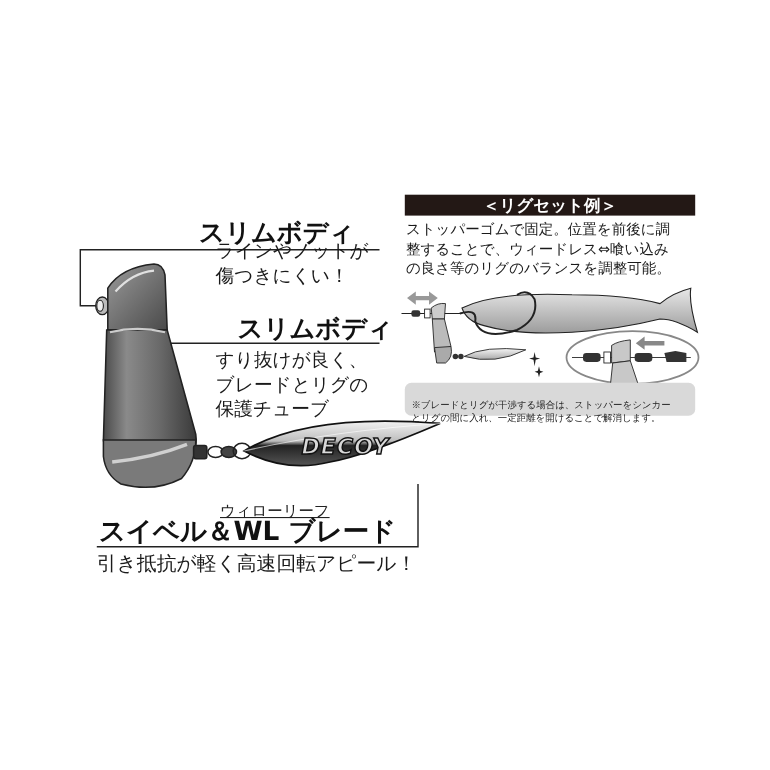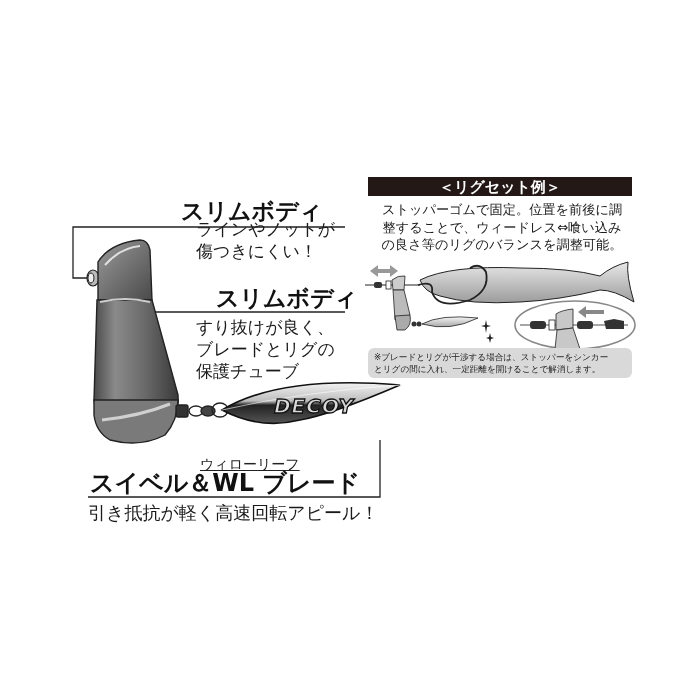--- a/index.html
+++ b/index.html
@@ -5,24 +5,24 @@
   html, body { margin:0; padding:0; background:#ffffff; }
   body { width:700px; height:700px; position:relative; overflow:hidden;
          font-family:"DejaVu Sans", "Liberation Sans", sans-serif; color:#1a1a1a; }
   .abs { position:absolute; }
   .heading { font-weight:bold; font-size:23px; letter-spacing:0px; color:#111; white-space:nowrap; }
   .desc { font-size:17px; color:#1a1a1a; white-space:nowrap; line-height:22px; }
   .rig-title { position:absolute; left:368px; top:177px; width:264px; height:19px;
                background:#231815; color:#fff; font-weight:bold; font-size:15px;
                text-align:center; line-height:21px; }
   .rig-desc { position:absolute; left:369px; top:201px; width:266px; font-size:13.2px;
-              line-height:17.5px; color:#1a1a1a; white-space:nowrap;text-align:center; }
+              line-height:17.5px; color:#1a1a1a; white-space:nowrap; }
   .caution { position:absolute; left:368px; top:348px; width:264px; height:30px;
              background:#d9d9d9; border-radius:6px; font-size:8.6px; line-height:12px;
-             color:#222; padding:3px 4px 0 6px; box-sizing:border-box; white-space:nowrap; }
+             color:#222; padding:14px 4px 0 6px; box-sizing:border-box; white-space:nowrap;font-family:Liberation Serif, serif; }
   .ruby { font-size:14px; color:#222; white-space:nowrap;text-decoration:underline; }
   svg { position:absolute; left:0; top:0; }
 </style>
 </head>
 <body>
 
 <svg width="700" height="700" viewBox="0 0 700 700">
   <defs>
     <linearGradient id="sinkerGrad" x1="0" y1="0" x2="1" y2="0">
       <stop offset="0" stop-color="#4a4a4a"></stop>

